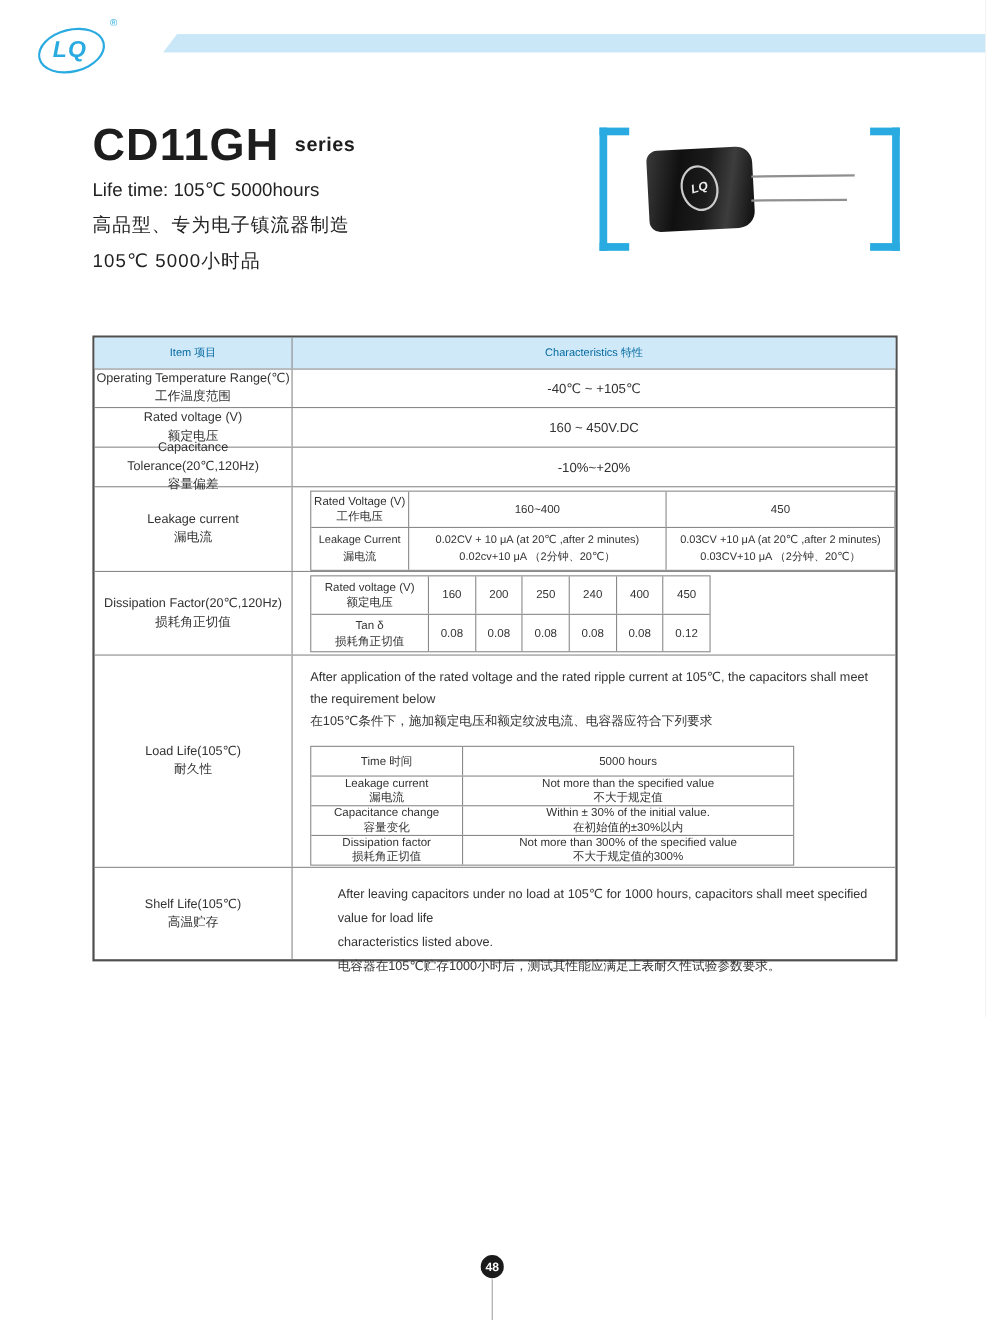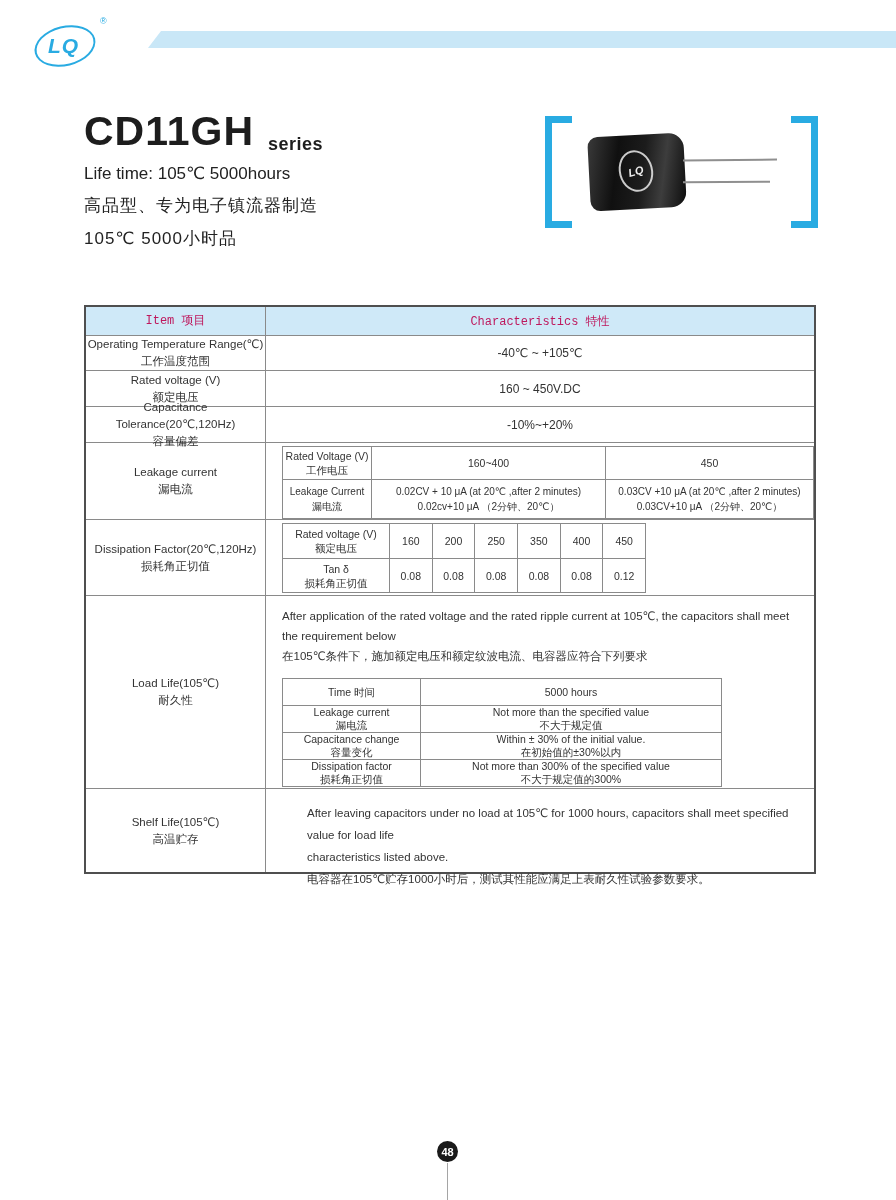--- a/index.html
+++ b/index.html
@@ -23,21 +23,21 @@
     letter-spacing:1px;
   }
   .logo-reg { position:absolute; left:74px; top:4px; font-size:9px; color:#29abe2; }
   .banner {
     position:absolute; left:148px; top:31px; width:748px; height:17px;
     background:#c9e7f7;
     clip-path:polygon(13px 0, 100% 0, 100% 100%, 0 100%);
   }
   
   .title-block { position:absolute; left:84px; top:108px; width:440px; }
-  .series-line { display:flex; align-items:flex-end; gap:14px; }
+  .series-line { display:flex; align-items:center; gap:14px; }
   .series-name { font-size:41px; font-weight:bold; color:#1d1d1d; letter-spacing:1px; }
   .series-suffix { font-size:18px; font-weight:bold; color:#1d1d1d; letter-spacing:0.5px; }
   .title-sub { font-size:17px; color:#222; margin-top:8px; }
   .title-sub.cn { margin-top:10px; letter-spacing:1px; }
   
   .bracket { position:absolute; top:116px; width:27px; height:112px; }
   .bracket.left  { left:545px; border-left:7px solid #29abe2; border-top:7px solid #29abe2; border-bottom:7px solid #29abe2; }
   .bracket.right { left:791px; border-right:7px solid #29abe2; border-top:7px solid #29abe2; border-bottom:7px solid #29abe2; }
   .cap-body {
     position:absolute; left:589px; top:135px; width:96px; height:74px;
@@ -63,21 +63,21 @@
     width:180px; flex:0 0 180px; border-right:1px solid #8a8a8a;
     display:flex; flex-direction:column; justify-content:center; align-items:center;
     text-align:center; font-size:11.5px; line-height:17px; color:#333;
   }
   .cell-char { flex:1; display:flex; align-items:center; justify-content:center; font-size:12px; color:#333; }
   .cell-char.block { display:block; }
   .h-header { height:28px; }
   .h-r1 { height:35px; } .h-r2 { height:36px; } .h-r3 { height:36px; }
   .h-r4 { height:77px; } .h-r5 { height:76px; } .h-r6 { height:193px; } .h-r7 { height:84px;gap:25px; }
   .head-row { background:#cfe9f8; }
-  .head-row .cell-item, .head-row .cell-char { font-size:12px; color:#be185d;font-family:Liberation Mono, monospace; }
+  .head-row .cell-item, .head-row .cell-char { font-size:10px; color:#0369a1; }
   
   .inner { border:1px solid #8a8a8a; font-size:10.5px; color:#333; }
   .irow { display:flex; border-top:1px solid #8a8a8a; }
   .irow:first-child { border-top:none; }
   .icell { border-right:1px solid #8a8a8a; display:flex; flex-direction:column; justify-content:center; align-items:center; text-align:center; line-height:14px; }
   .icell:last-child { border-right:none; }
   .leak-table { margin:3px 0 3px 16px; width:532px; }
   .leak-table .lab { flex:0 0 89px; }
   .leak-table .c1 { flex:0 0 234px; }
   .leak-table .c2 { flex:1; }
@@ -210,21 +210,21 @@
       <div class="cell-char block">
         <div class="inner diss-table">
           <div class="irow">
             <div class="icell lab">
               <span>Rated voltage (V)</span>
               <span>额定电压</span>
             </div>
             <div class="icell v">160</div>
             <div class="icell v">200</div>
             <div class="icell v">250</div>
-            <div class="icell v">350</div>
+            <div class="icell v">240</div>
             <div class="icell v">400</div>
             <div class="icell v">450</div>
           </div>
           <div class="irow">
             <div class="icell lab">
               <span>Tan δ</span>
               <span>损耗角正切值</span>
             </div>
             <div class="icell v">0.08</div>
             <div class="icell v">0.08</div>

